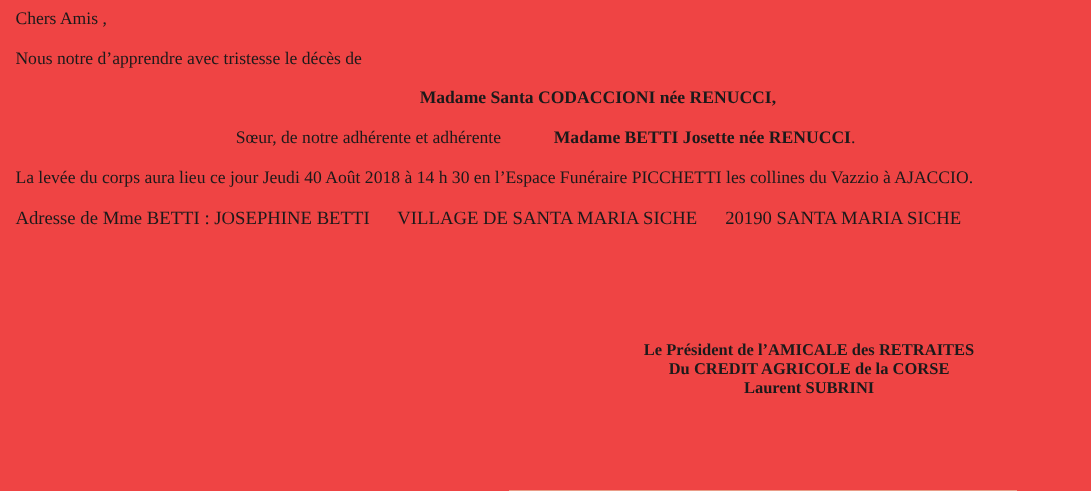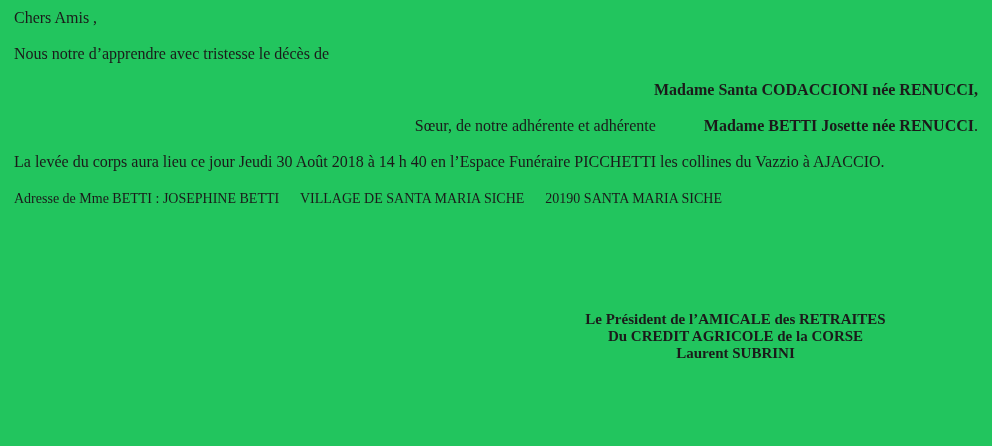--- a/index.html
+++ b/index.html
@@ -4,47 +4,47 @@
 <style>
   html, body {
     margin: 0;
     padding: 0;
     background: #e6ddbc;
   }
   .page {
     position: relative;
     width: 992px;
     height: 446px;
-    background: #22c55e;
+    background: #ef4444;
     font-family: "Liberation Serif", "DejaVu Serif", serif;
     font-size: 16px;
     color: #1b1a1a;
     box-sizing: border-box;
     padding: 8px 14px 8px 14px;
     overflow: hidden;
   }
   .page p {
     margin: 0 0 16px 0;
     line-height: 20px;
   }
   .centered {
-    text-align: right;
+    text-align: center;
   }
   .deceased-line {
     font-weight: bold;
     
     padding-left: 95px;
   }
   .bold {
     font-weight: bold;
     margin-left: 44px;
   }
   .address-line {
     margin-top: 17px !important;
-    font-size: 14px;
+    font-size: 17px;
     line-height: 15px;
     white-space: pre;
   }
   .signature {
     position: absolute;
     left: 544px;
     top: 311px;
     width: 383px;
     text-align: center;
     font-weight: bold;
@@ -58,21 +58,21 @@
 <div class="page">
 
   <p class="greeting">Chers Amis ,</p>
 
   <p class="intro">Nous notre d’apprendre avec tristesse le décès de</p>
 
   <p class="centered deceased-line">Madame Santa CODACCIONI née RENUCCI,</p>
 
   <p class="centered relation-line"><span>Sœur, de notre adhérente et adhérente </span><span class="bold">Madame BETTI Josette née RENUCCI</span><span>.</span></p>
 
-  <p class="ceremony">La levée du corps aura lieu ce jour Jeudi 30 Août 2018 à 14 h 40 en l’Espace Funéraire PICCHETTI les collines du Vazzio à AJACCIO.</p>
+  <p class="ceremony">La levée du corps aura lieu ce jour Jeudi 40 Août 2018 à 14 h 30 en l’Espace Funéraire PICCHETTI les collines du Vazzio à AJACCIO.</p>
 
   <p class="address-line">Adresse de Mme BETTI : JOSEPHINE BETTI      VILLAGE DE SANTA MARIA SICHE      20190 SANTA MARIA SICHE</p>
 
   <div class="signature">
     <div>Le Président de l’AMICALE des RETRAITES</div>
     <div>Du CREDIT AGRICOLE de la CORSE</div>
     <div>Laurent SUBRINI</div>
   </div>
 
 </div>

